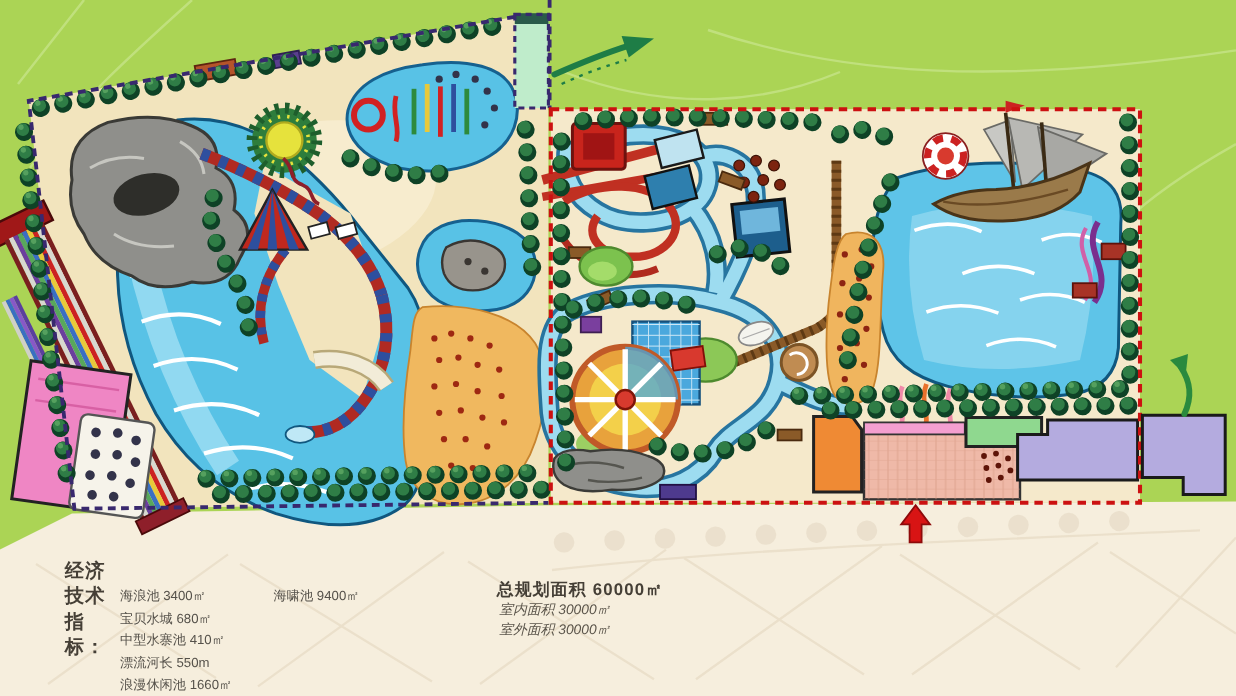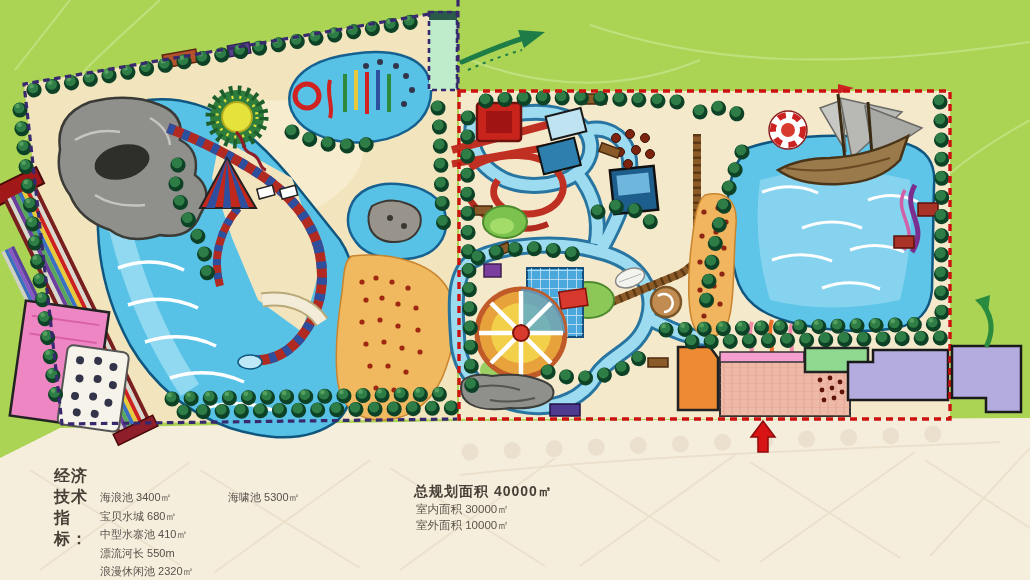--- a/index.html
+++ b/index.html
@@ -10,21 +10,21 @@
   .tr1{fill:none;stroke:#0e4226;stroke-width:15;stroke-linecap:round;stroke-dasharray:0.1 19;}
   .tr2{fill:none;stroke:#2f7d46;stroke-width:10.5;stroke-linecap:round;stroke-dasharray:0.1 19;}
   .tr3{fill:none;stroke:#55a05e;stroke-width:4.5;stroke-linecap:round;stroke-dasharray:0.1 19;}
   .legend{position:absolute;color:#55514a;}
   .legend-heading{position:absolute;left:54px;top:466px;font-size:16px;font-weight:bold;color:#453f36;letter-spacing:1px;}
   .lcol{position:absolute;font-size:11px;line-height:18.5px;white-space:nowrap;}
   .lcol1{left:100px;top:488px;}
   .lcol2{left:228px;top:488px;}
   .lsummary{position:absolute;left:414px;top:483px;white-space:nowrap;}
   .lsum-main{font-size:14px;font-weight:bold;color:#453f36;letter-spacing:1px;}
-  .lsum-sub{font-size:11.5px;line-height:16px;margin-left:2px;color:#5a544a;}
+  .lsum-sub{font-size:11.5px;line-height:16px;margin-left:2px;color:#5a544a;font-style:italic;}
 </style>
 </head>
 <body>
 
 <div class="stage">
 <svg width="1030" height="580" viewBox="0 0 1030 580">
   <defs>
     <path id="trLtop" d="M34,90 C160,66 300,40 425,20"></path>
     <path id="trLleft" d="M20,110 C30,210 45,320 58,412"></path>
     <path id="trLbot1" d="M172,399 L455,394"></path>
@@ -494,24 +494,24 @@
   </g>
 </svg>
 
   <div class="legend">
     <div class="legend-heading">经济技术指标：</div>
     <div class="lcol lcol1">
       <div>海浪池 3400㎡</div>
       <div>宝贝水城 680㎡</div>
       <div>中型水寨池 410㎡</div>
       <div>漂流河长 550m</div>
-      <div>浪漫休闲池 2320㎡</div>
+      <div>浪漫休闲池 1660㎡</div>
     </div>
     <div class="lcol lcol2">
-      <div>海啸池 5300㎡</div>
+      <div>海啸池 9400㎡</div>
     </div>
     <div class="lsummary">
-      <div class="lsum-main">总规划面积 40000㎡</div>
+      <div class="lsum-main">总规划面积 60000㎡</div>
       <div class="lsum-sub">室内面积 30000㎡</div>
-      <div class="lsum-sub">室外面积 10000㎡</div>
+      <div class="lsum-sub">室外面积 30000㎡</div>
     </div>
   </div>
 </div>
 
 </body></html>

